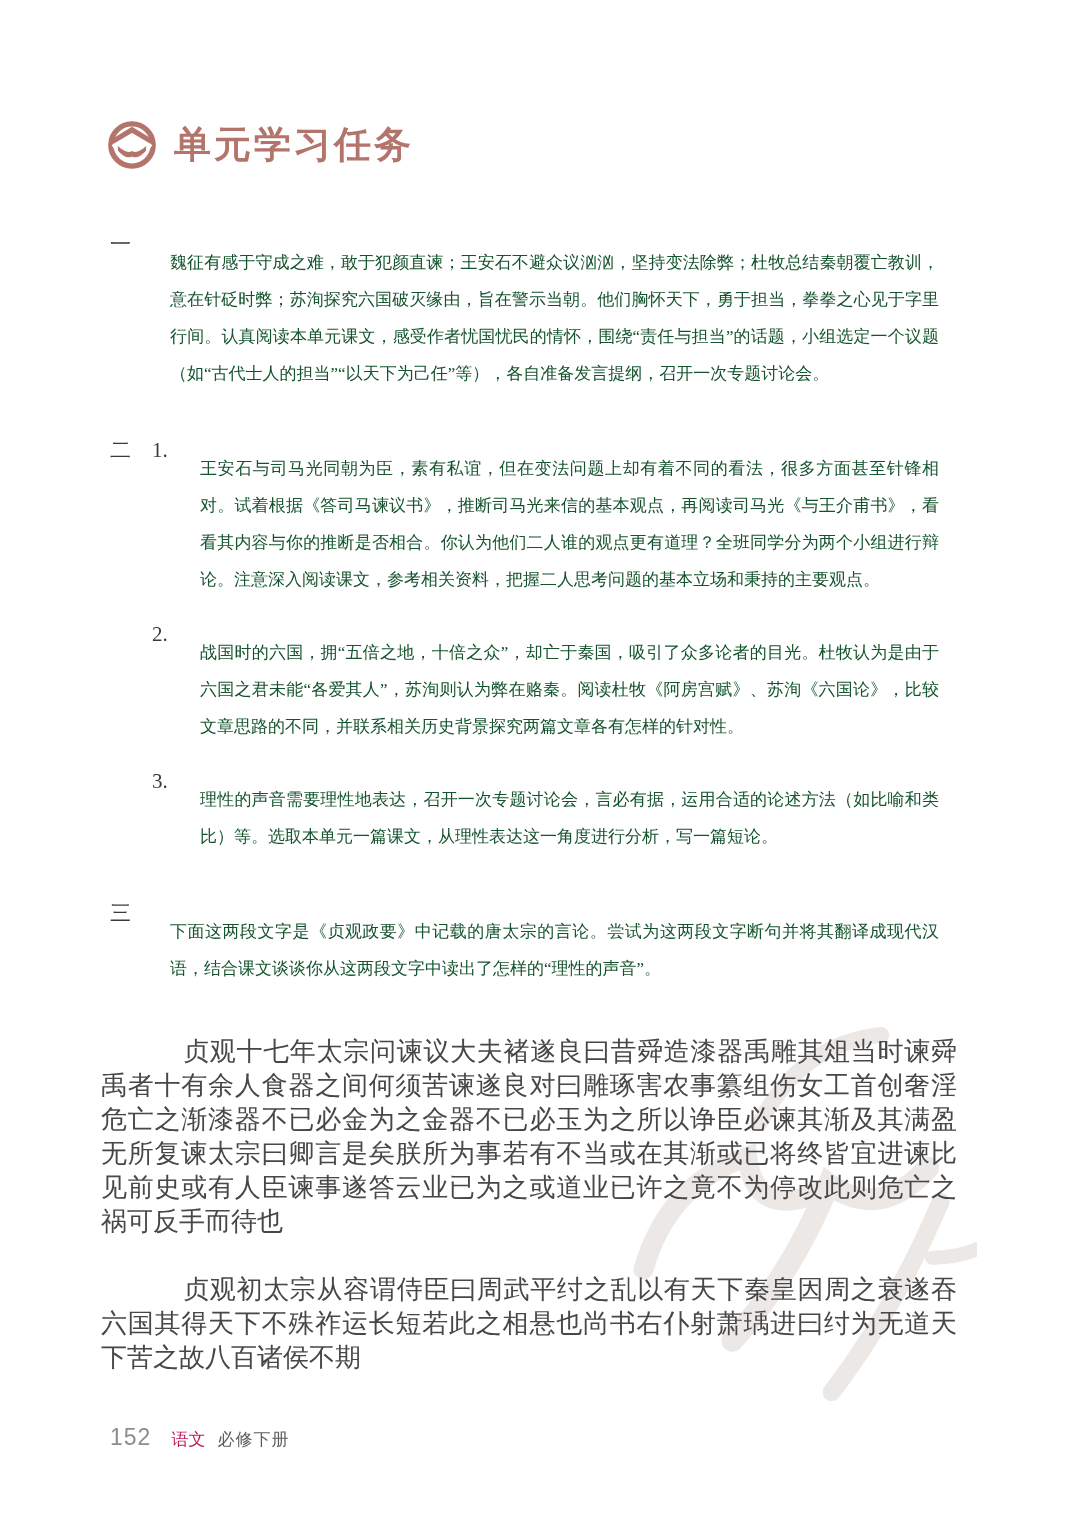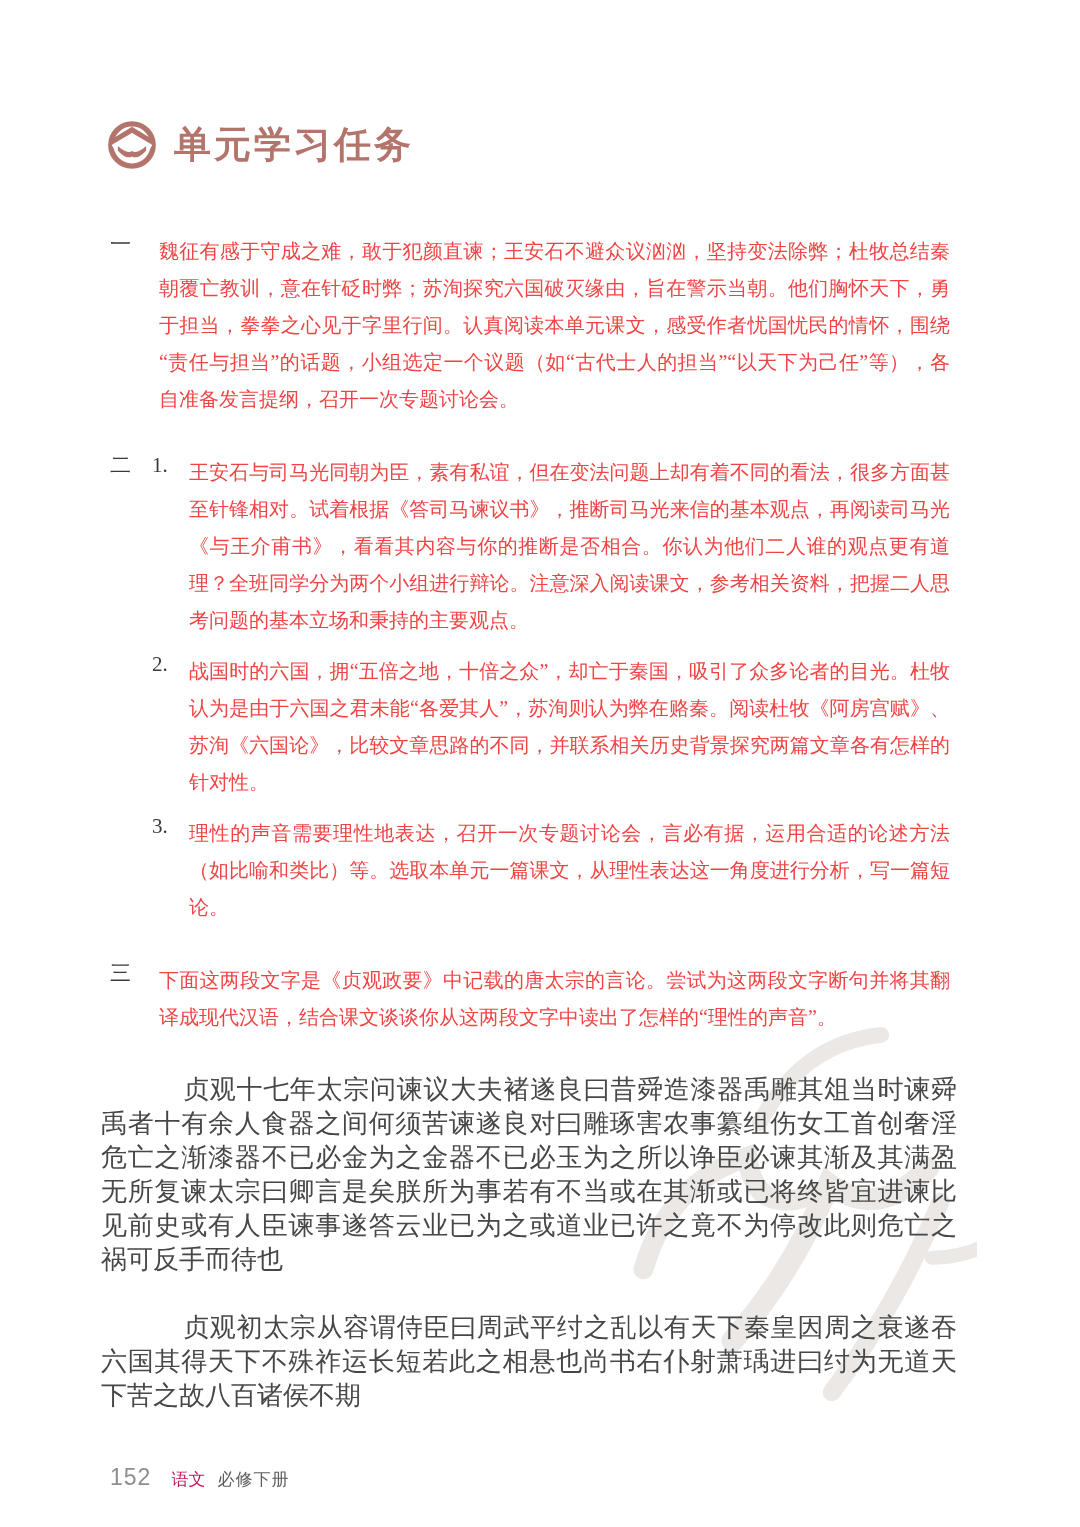--- a/index.html
+++ b/index.html
@@ -39,24 +39,24 @@
   }
   .task { display: flex; margin-bottom: 22px; }
   .marker {
     flex: 0 0 42px;
     font-size: 21px;
     line-height: 37px;
     color: #3a3a3a;
   }
   .sbody { flex: 1; min-width: 0; }
   .stext, .itext {
-    margin: 7px;
-    font-size: 20px;
+    margin: 18px;
+    font-size: 17px;
     line-height: 37px;
-    color: #ef4444;
+    color: #14532d;
     text-align: justify;
     text-justify: inter-ideograph;
   }
   .item { display: flex; }
   .inum {
     flex: 0 0 30px;
     font-size: 21px;
     line-height: 37px;
     color: #3a3a3a;
   }
@@ -87,21 +87,21 @@
 
   
   .footer {
     position: absolute;
     left: 110px;
     top: 1424px;
     display: flex;
     align-items: baseline;
     font-family: "Liberation Sans", sans-serif;
   }
-  .pagenum { font-size: 23px; color: #8d8d8d; margin-right: 20px; letter-spacing: 1px; margin-top: 40px; }
+  .pagenum { font-size: 23px; color: #8d8d8d; margin-right: 20px; letter-spacing: 1px; }
   .subject { font-size: 17px; color: #be185d; margin-right: 12px; font-family: "Liberation Serif", serif; }
   .volume  { font-size: 17px; color: #5e5e5e; letter-spacing: 1px; font-family: "Liberation Serif", serif; text-align: right; }
 </style>
 </head>
 <body>
 
 <div class="page">
 
   <svg class="watermark" viewBox="0 0 440 440" aria-hidden="true">
     <g transform="rotate(-36 220 220)" fill="none" stroke="#ebe8e5" stroke-linecap="round">

